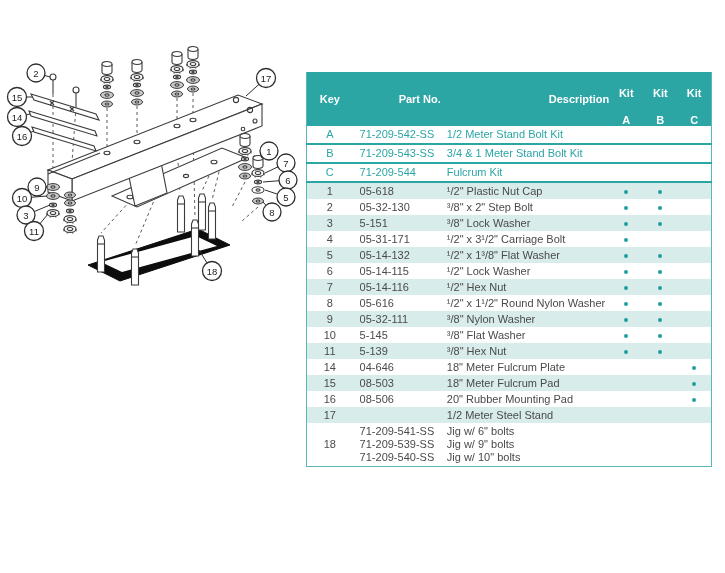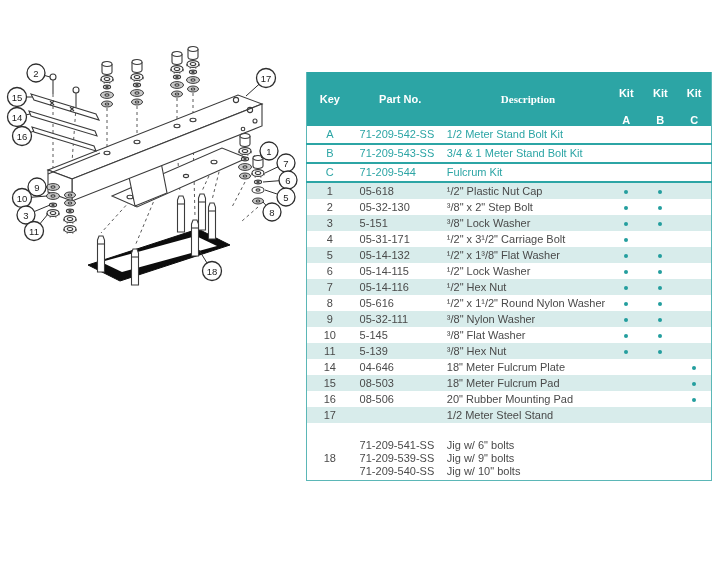--- a/index.html
+++ b/index.html
@@ -28,35 +28,35 @@
   }
   table.parts col.c-key{width:46px;}
   table.parts col.c-part{width:88px;}
   table.parts col.c-desc{width:168px;}
   table.parts col.c-kit{width:34px;}
   thead th{
     background:#2ca5a5;color:#ffffff;font-size:11px;font-weight:bold;
     height:36px;vertical-align:middle;padding:0;
   }
   thead th.h-key{text-align:center;}
-  thead th.h-part,thead th.h-desc{text-align:center;margin-top:24px;}
+  thead th.h-part,thead th.h-desc{text-align:right;margin-top:24px;}
   thead th.h-part{padding-left:7px;}
-  thead th.h-desc{padding-left:6px;font-family:Liberation Serif, serif;}
+  thead th.h-desc{padding-left:6px;}
   thead th.h-kit div{line-height:11px;text-align:center;margin-top:16px;}
   tbody td{
     font-size:11px;color:#4a4a4a;height:16px;padding:0;
     line-height:13px;vertical-align:middle;
   }
   tbody td.key{text-align:center;}
   tbody td.part{padding-left:7px;white-space:pre-line;}
   tbody td.desc{padding-left:6px;white-space:pre-line;}
   tbody td.kit{text-align:center;}
   tr.kit-row td{color:#2ca5a5;border-bottom:2px solid #2ca5a5;height:17px;}
   tr.item.shaded td{background:#d8eceb;}
-  tr.tall td{padding-top:16px;padding-bottom:2px;}
+  tr.tall td{padding-top:2px;padding-bottom:2px;}
   .dot{
     display:inline-block;width:4px;height:4px;border-radius:50%;
     background:#239e9e;vertical-align:middle;
   }
 </style>
 </head>
 <body>
 
 <div class="stage">
 

